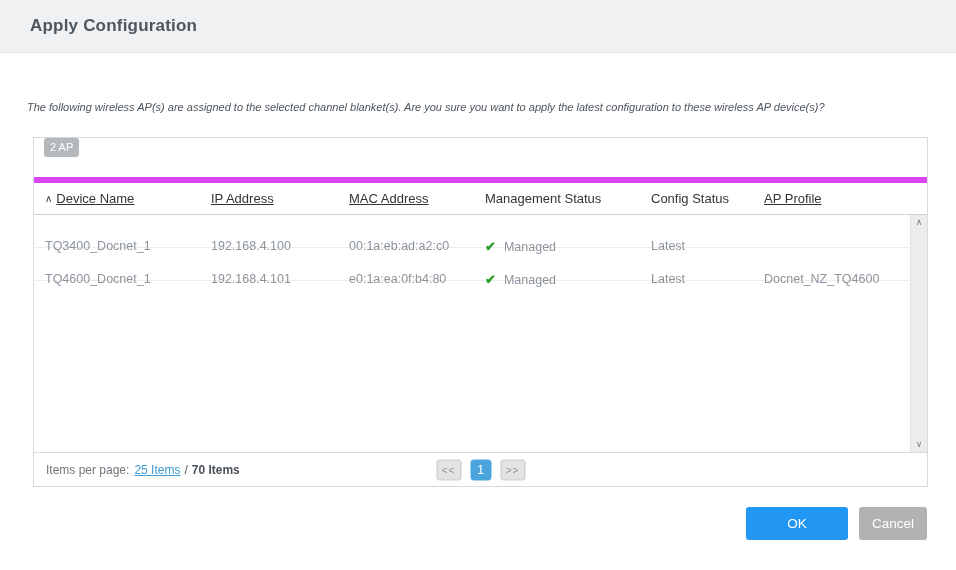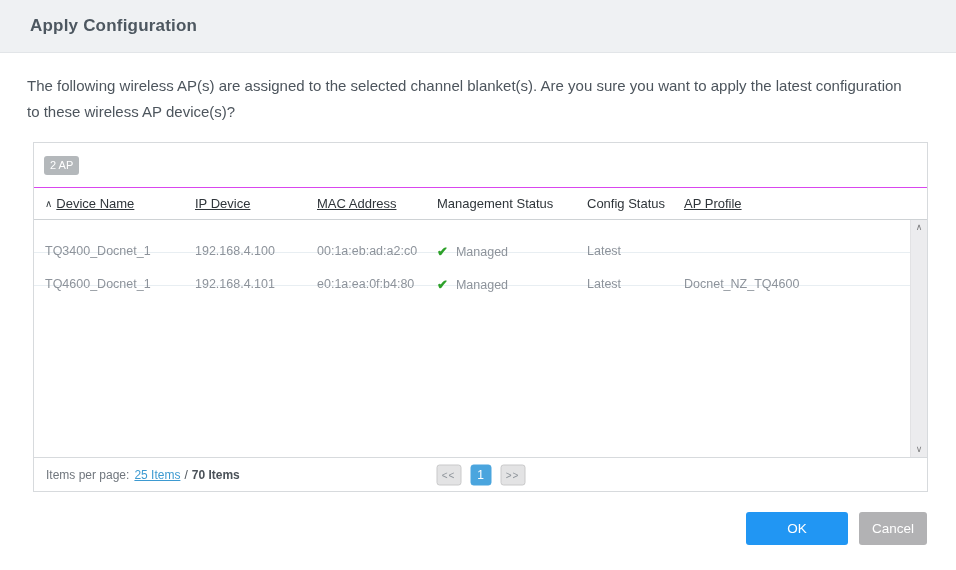--- a/index.html
+++ b/index.html
@@ -22,54 +22,56 @@
   .dialog-title {
     margin: 0;
     font-size: 17px;
     font-weight: bold;
     color: #4d5760;
     letter-spacing: .2px;
   }
 
   
   .confirm-message {
-    margin: 20px 28px 0 27px;
+    margin: 41px 28px 0 27px;
     max-width: 885px;
-    font-size: 15px;
+    font-size: 11px;
     line-height: 26px;
     color: #4d555d;
+    font-style: italic;
   }
 
   
   .table-panel {
     margin: 17px 28px 0 33px;
     width: 895px;
     border: 1px solid #d7dadd;
     background: #fff;
   }
   .badge-row {
     height: 45px;
-    display: flex; align-items: center;
+    display: flex; align-items: flex-start;
     padding-left: 10px;
-    border-bottom: 1px solid #d946ef;
+    border-bottom: 6px solid #d946ef;
   }
   .count-badge {
     background: #b4b8bb;
     color: #fff;
     font-size: 11px;
     line-height: 1;
     padding: 4px 6px;
     border-radius: 3px;
   }
 
   .row-grid {
     display: grid;
     grid-template-columns: 150px 122px 120px 150px 97px auto;
     align-items: center;
     padding-left: 11px;
+    gap: 16px;
   }
   .thead-row {
     height: 32px;
     border-bottom: 1px solid #ced2d5;
     font-size: 13px;
     color: #2f353a;
   }
   .th { white-space: nowrap; }
   .th .sortable { text-decoration: underline; cursor: pointer; }
   .sort-caret {
@@ -200,21 +202,21 @@
 
     <div class="badge-row">
       <span class="count-badge">2 AP</span>
     </div>
 
     <div class="row-grid thead-row">
       <div class="th">
         <span class="sort-caret">∧</span><span class="sortable">Device Name</span>
       </div>
       <div class="th">
-        <span class="sortable">IP Device</span>
+        <span class="sortable">IP Address</span>
       </div>
       <div class="th">
         <span class="sortable">MAC Address</span>
       </div>
       <div class="th">
         <span>Management Status</span>
       </div>
       <div class="th">
         <span>Config Status</span>
       </div>

